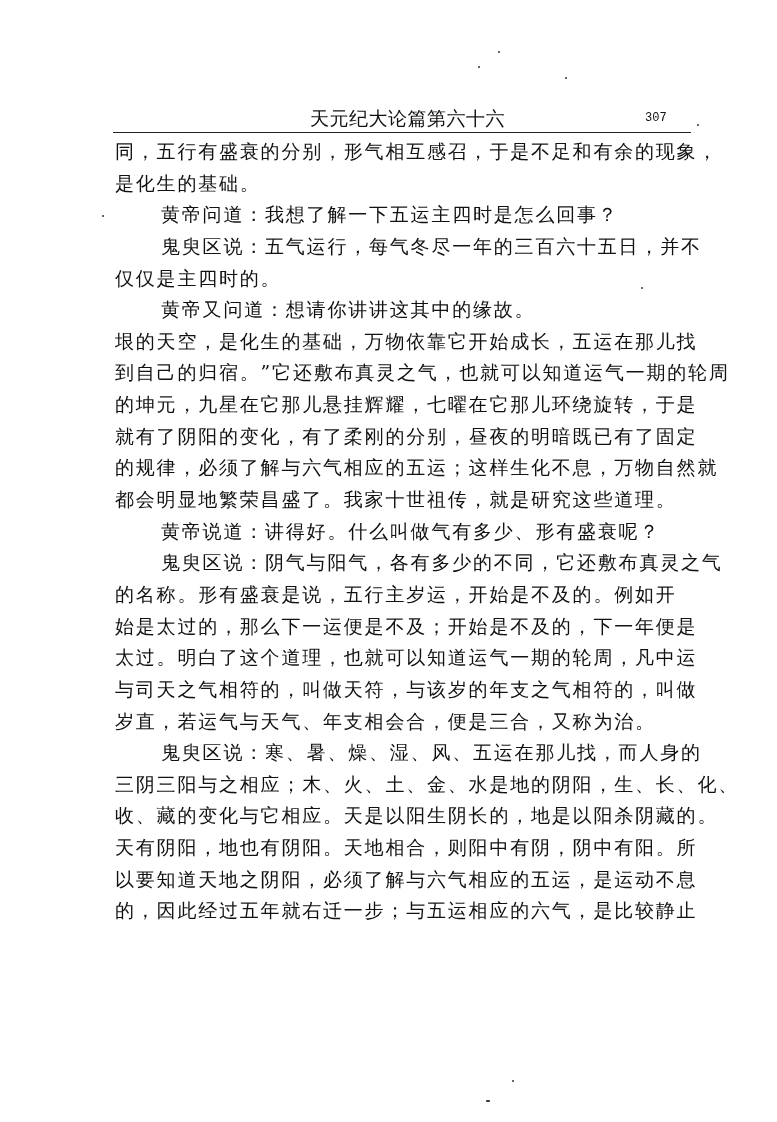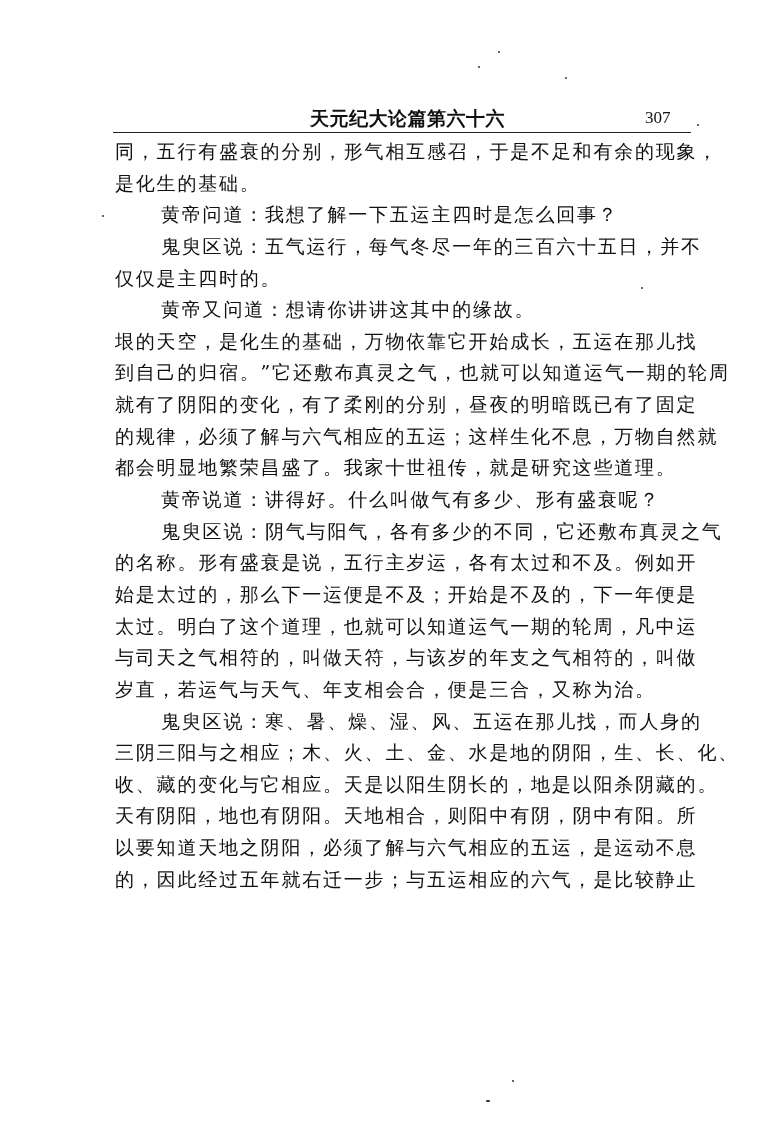--- a/index.html
+++ b/index.html
@@ -24,28 +24,27 @@
       border-bottom: 1.5px solid #222222;
     }
     .header-title {
       position: absolute;
       left: 197px;
       top: 0;
       font-size: 19px;
       letter-spacing: 0.5px;
       line-height: 24px;
       white-space: nowrap;
-      font-weight: bold;
     }
     .page-number {
       position: absolute;
       left: 532px;
       top: 0;
-      font-family: Liberation Serif, serif;
-      font-size: 17px;
+      font-family: Liberation Mono, monospace;
+      font-size: 12px;
       line-height: 24px;
     }
     .body-text {
       position: absolute;
       left: 115px;
       top: 136px;
       width: 580px;
     }
     .line {
       height: 31.65px;
@@ -75,26 +74,27 @@
 
 <div class="body-text">
   <div class="line">同，五行有盛衰的分别，形气相互感召，于是不足和有余的现象，</div>
   <div class="line">是化生的基础。</div>
   <div class="line indent">黄帝问道：我想了解一下五运主四时是怎么回事？</div>
   <div class="line indent">鬼臾区说：五气运行，每气冬尽一年的三百六十五日，并不</div>
   <div class="line">仅仅是主四时的。</div>
   <div class="line indent">黄帝又问道：想请你讲讲这其中的缘故。</div>
   <div class="line">垠的天空，是化生的基础，万物依靠它开始成长，五运在那儿找</div>
   <div class="line">到自己的归宿。”它还敷布真灵之气，也就可以知道运气一期的轮周</div>
+  <div class="line">的坤元，九星在它那儿悬挂辉耀，七曜在它那儿环绕旋转，于是</div>
   <div class="line">就有了阴阳的变化，有了柔刚的分别，昼夜的明暗既已有了固定</div>
   <div class="line">的规律，必须了解与六气相应的五运；这样生化不息，万物自然就</div>
   <div class="line">都会明显地繁荣昌盛了。我家十世祖传，就是研究这些道理。</div>
   <div class="line indent">黄帝说道：讲得好。什么叫做气有多少、形有盛衰呢？</div>
   <div class="line indent">鬼臾区说：阴气与阳气，各有多少的不同，它还敷布真灵之气</div>
-  <div class="line">的名称。形有盛衰是说，五行主岁运，各有太过和不及。例如开</div>
+  <div class="line">的名称。形有盛衰是说，五行主岁运，开始是不及的。例如开</div>
   <div class="line">始是太过的，那么下一运便是不及；开始是不及的，下一年便是</div>
   <div class="line">太过。明白了这个道理，也就可以知道运气一期的轮周，凡中运</div>
   <div class="line">与司天之气相符的，叫做天符，与该岁的年支之气相符的，叫做</div>
   <div class="line">岁直，若运气与天气、年支相会合，便是三合，又称为治。</div>
   <div class="line indent">鬼臾区说：寒、暑、燥、湿、风、五运在那儿找，而人身的</div>
   <div class="line">三阴三阳与之相应；木、火、土、金、水是地的阴阳，生、长、化、</div>
   <div class="line">收、藏的变化与它相应。天是以阳生阴长的，地是以阳杀阴藏的。</div>
   <div class="line">天有阴阳，地也有阴阳。天地相合，则阳中有阴，阴中有阳。所</div>
   <div class="line">以要知道天地之阴阳，必须了解与六气相应的五运，是运动不息</div>
   <div class="line">的，因此经过五年就右迁一步；与五运相应的六气，是比较静止</div>

